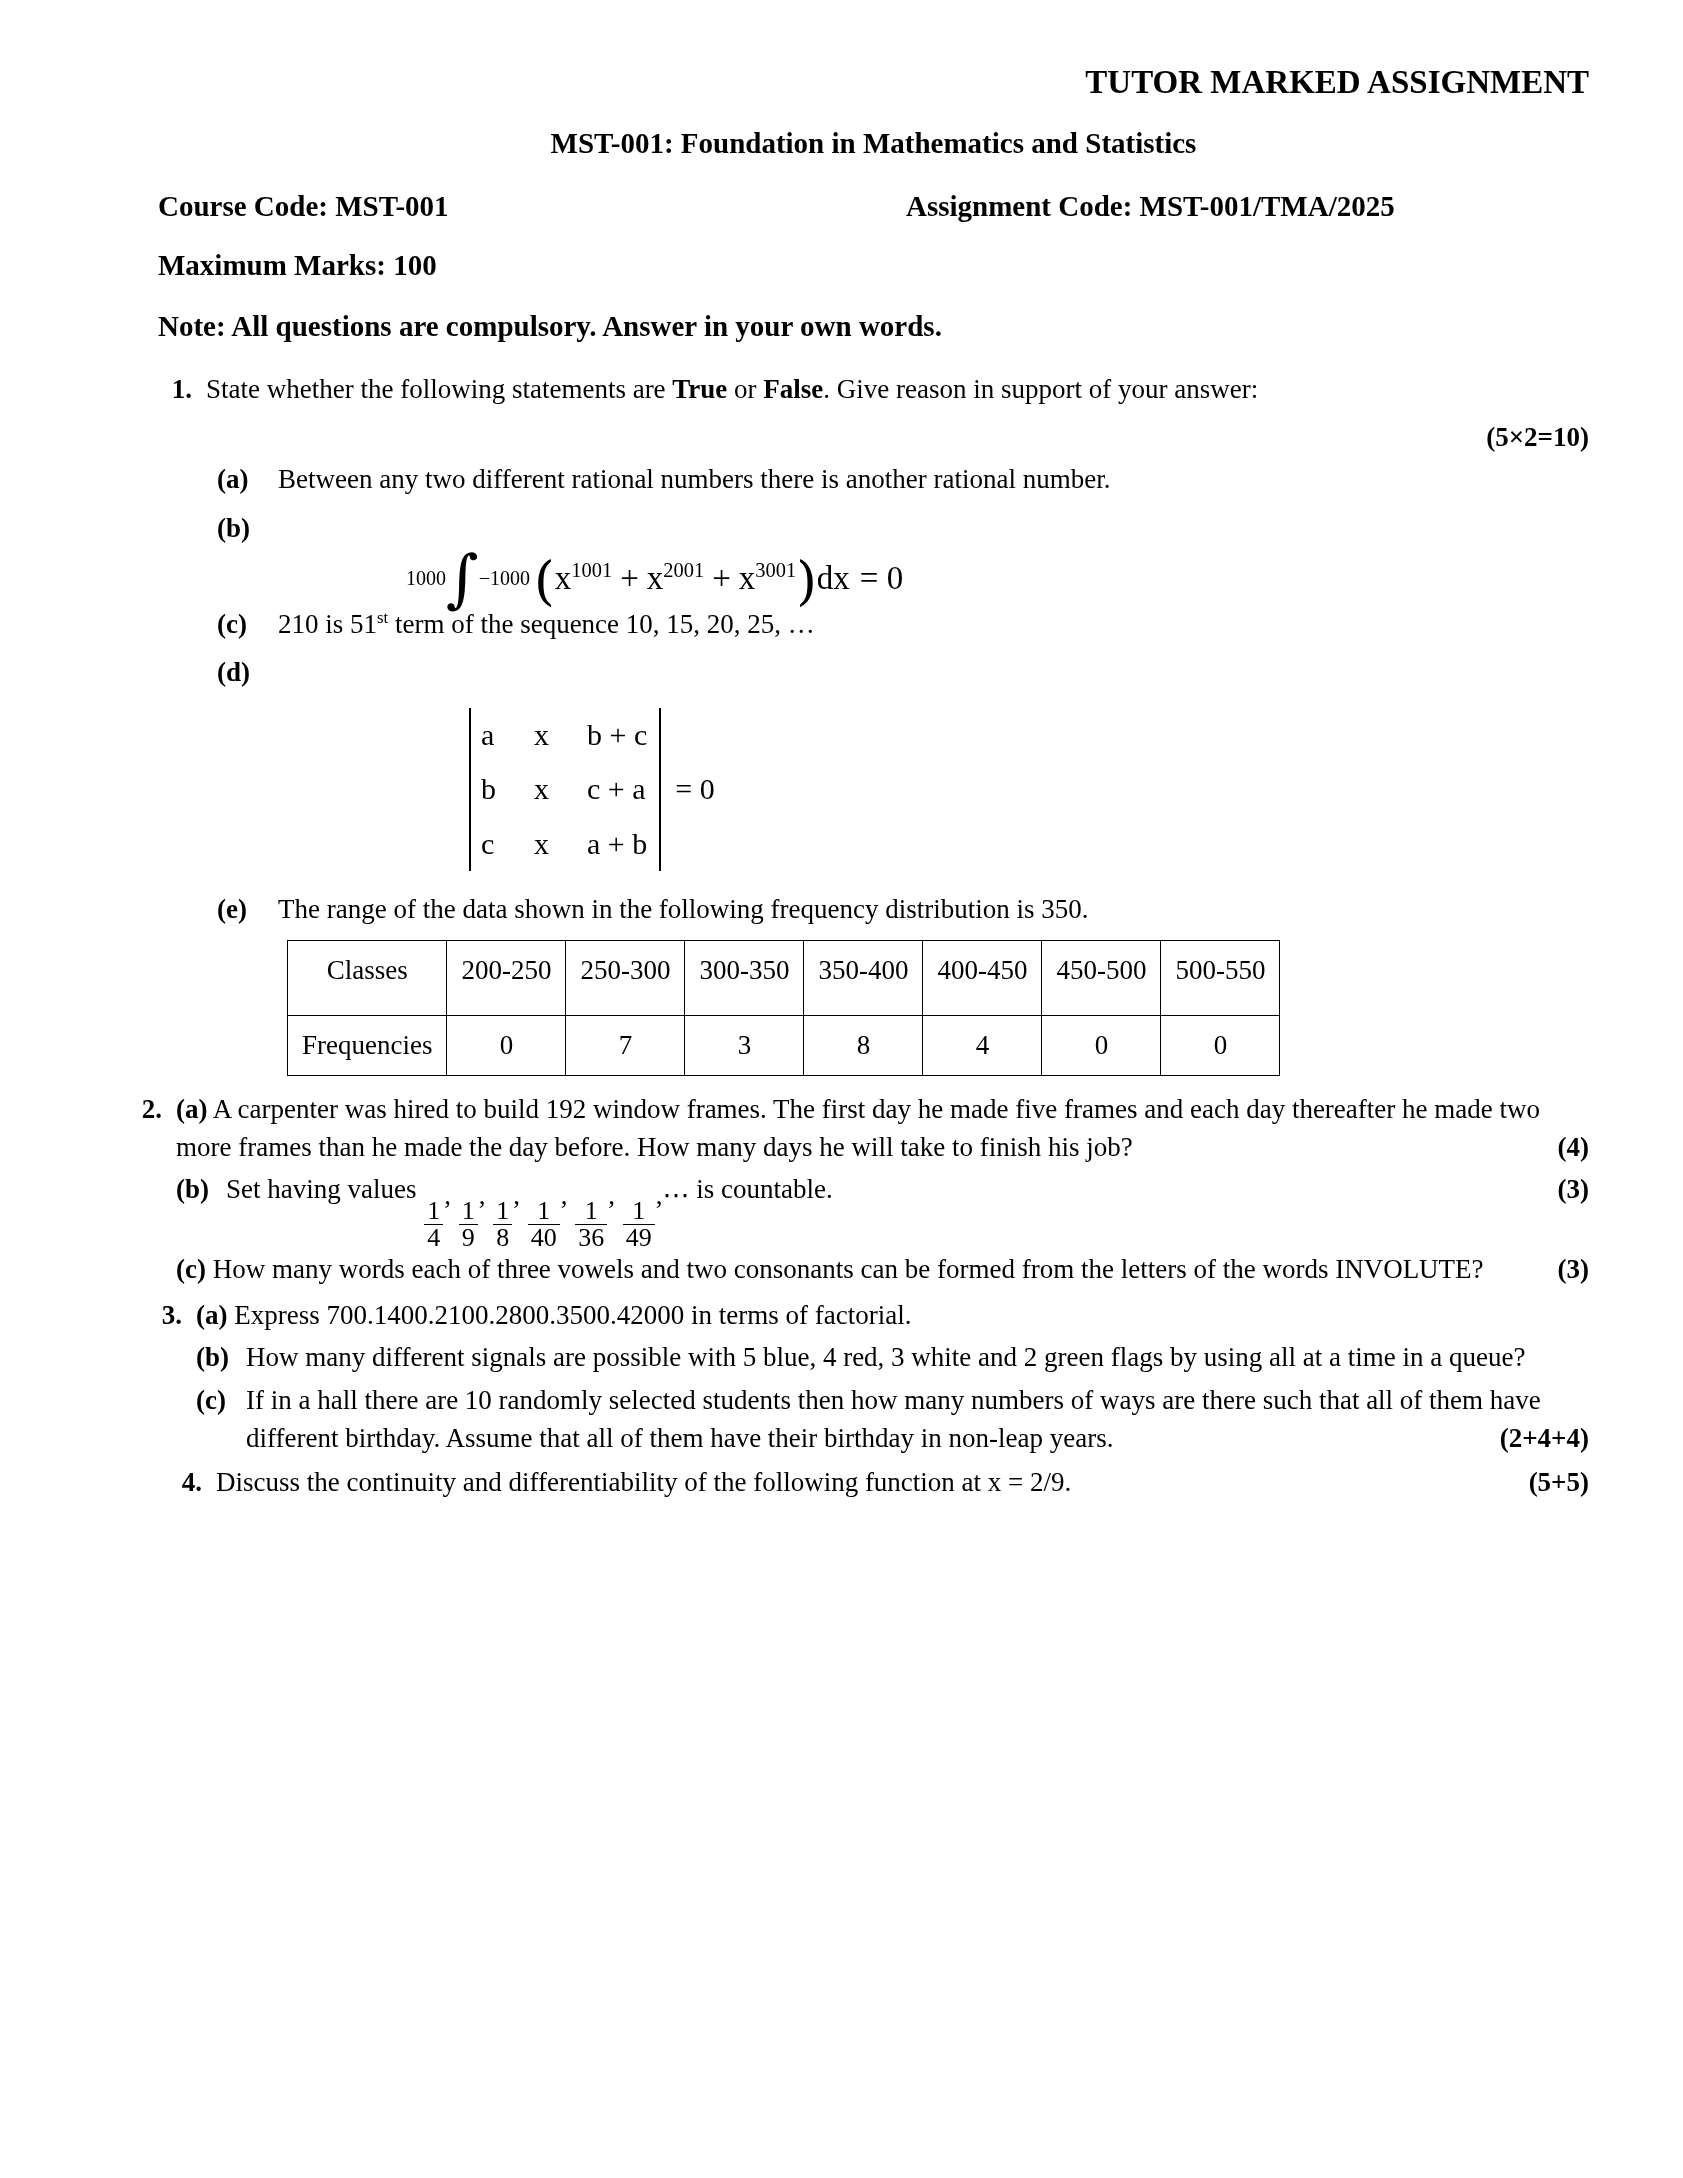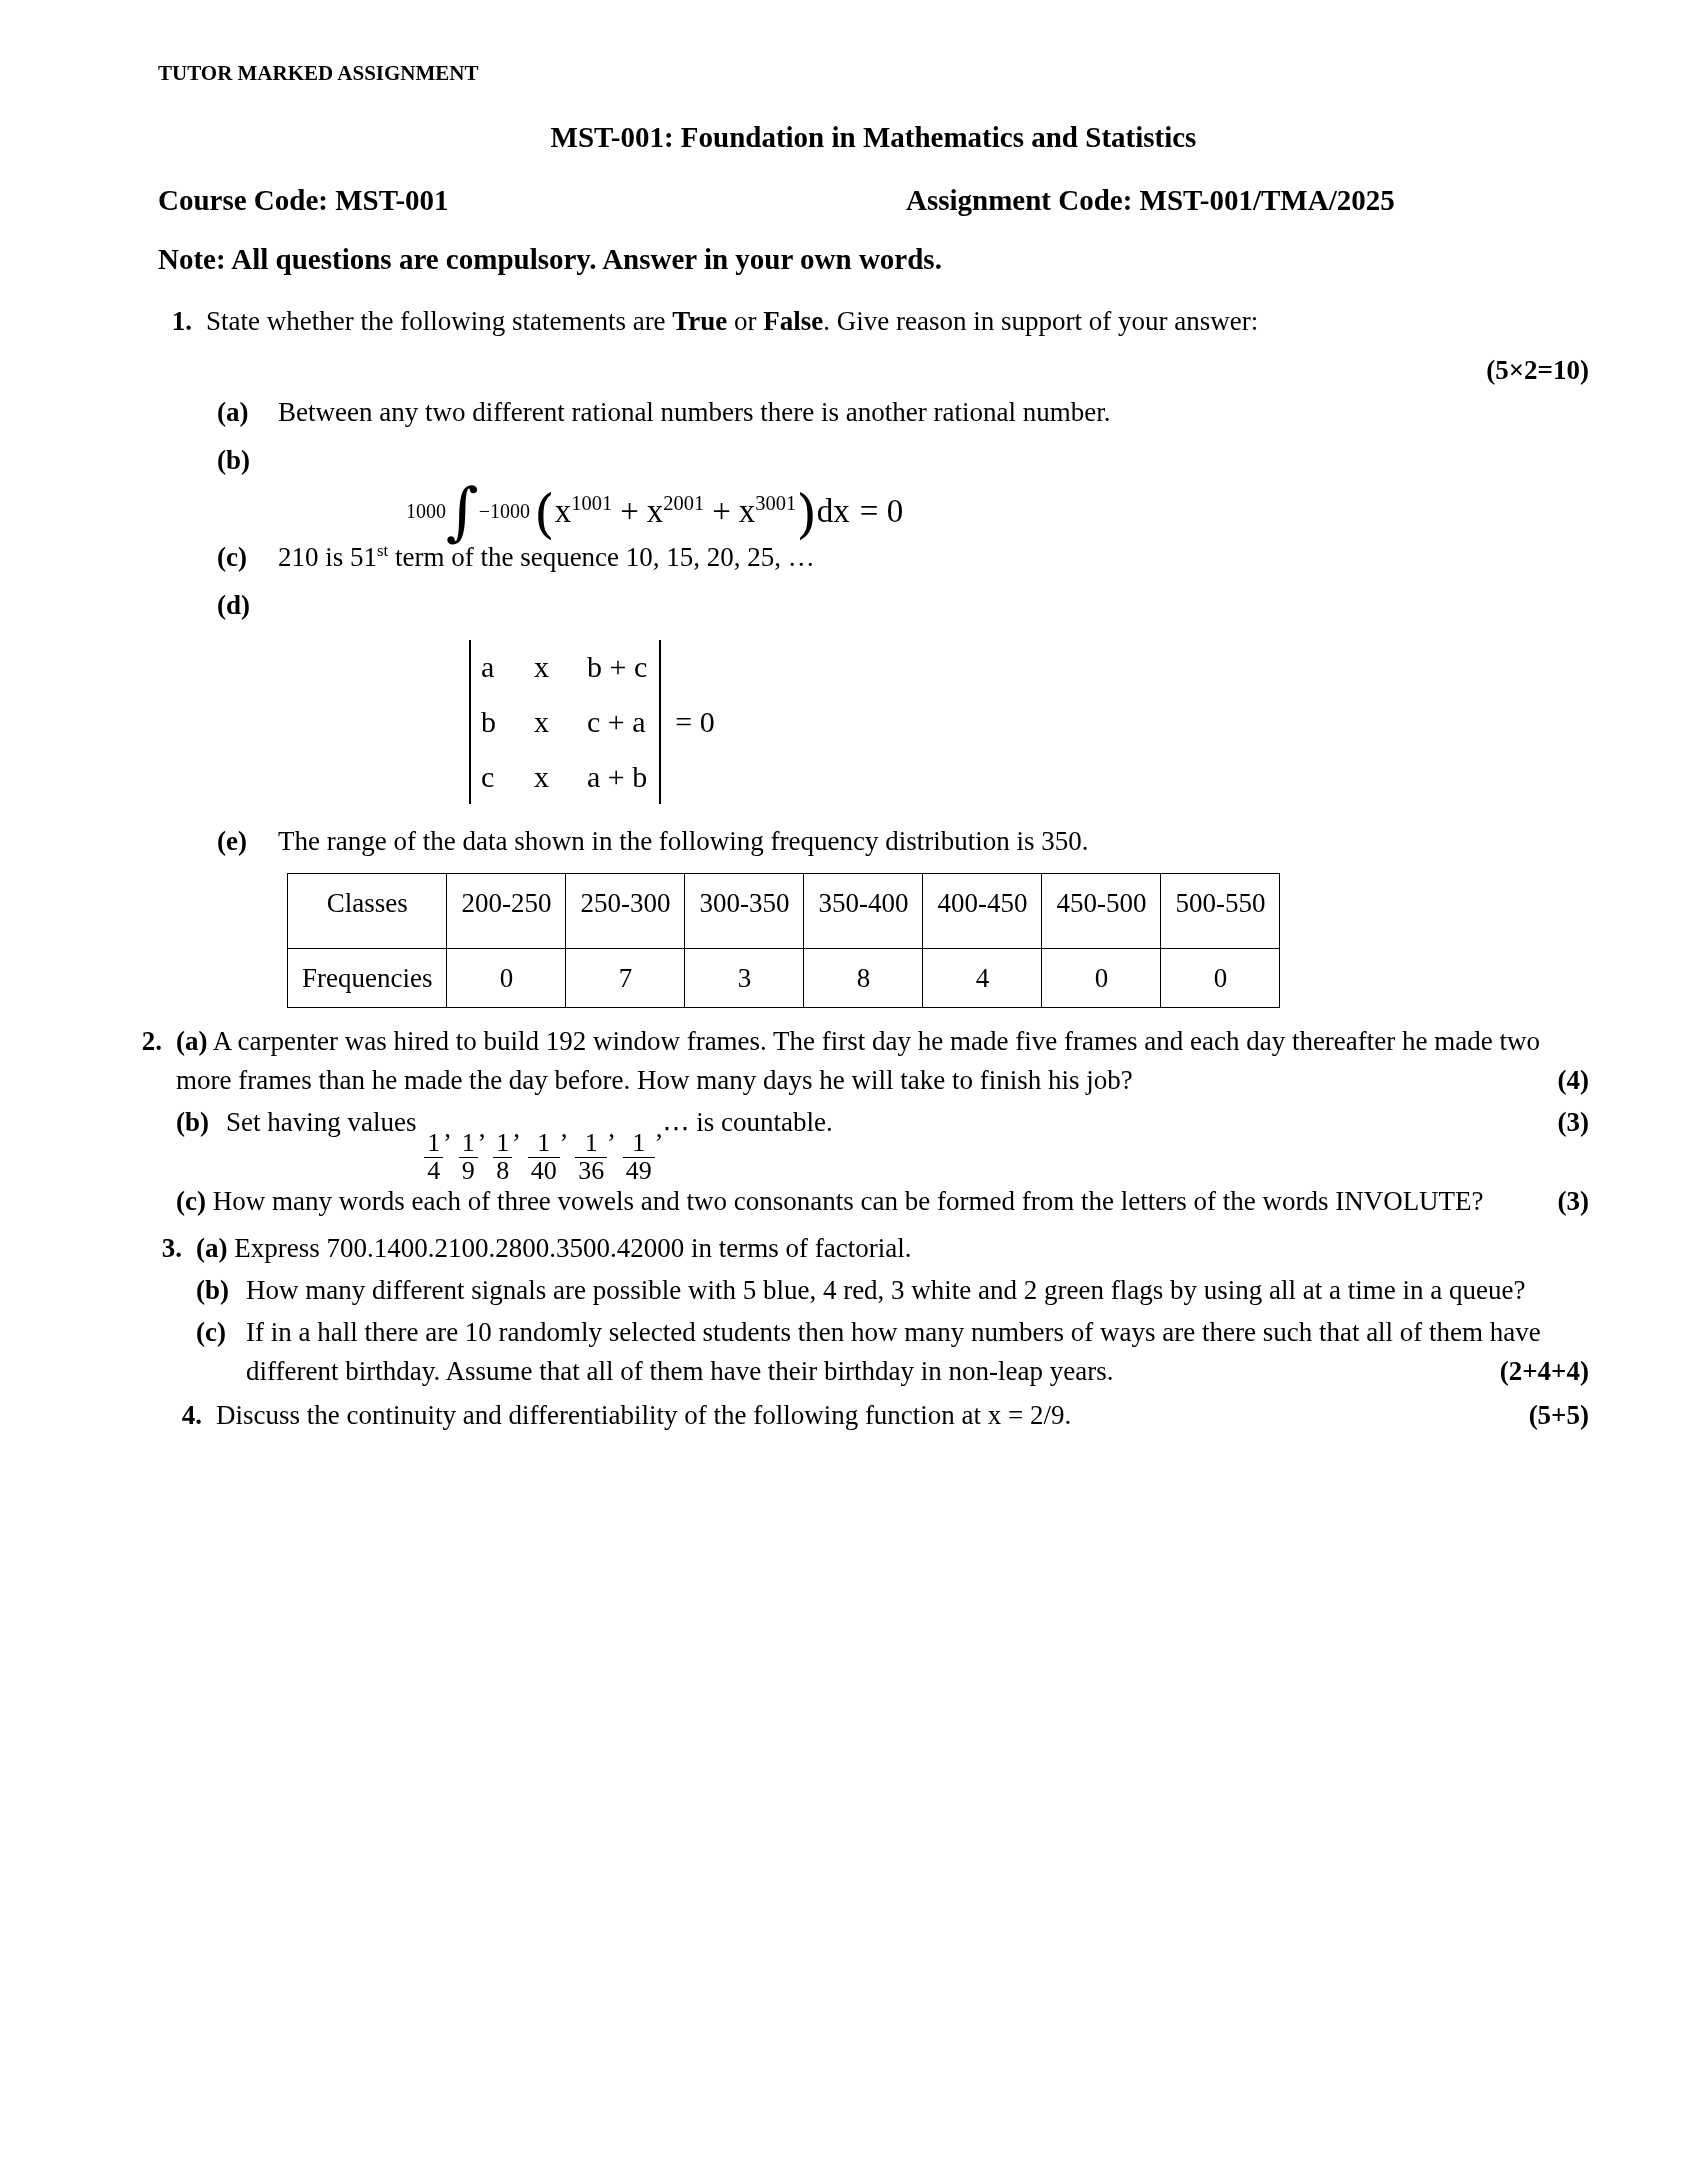--- a/index.html
+++ b/index.html
@@ -19,23 +19,23 @@
   }
   .page {
     padding: 59px 94px 0 158px;
     box-sizing: border-box;
     width: 1683px;
   }
   .bold { font-weight: bold; }
 
   .title1 {
     font-weight: bold;
-    font-size: 21px;
-    text-align: left;
-    margin: 0 0 28px 0;
+    font-size: 33px;
+    text-align: right;
+    margin: 0 0 17px 0;
   }
   .title2 {
     font-weight: bold;
     font-size: 29px;
     text-align: center;
     margin: 0 0 22px 0;
   }
   .coderow {
     display: flex;
     font-weight: bold;
@@ -214,20 +214,21 @@
 <div class="page">
 
   <div class="title1">TUTOR MARKED ASSIGNMENT</div>
   <div class="title2">MST-001: Foundation in Mathematics and Statistics</div>
 
   <div class="coderow">
     <div class="left">Course Code: MST-001</div>
     <div class="right">Assignment Code: MST-001/TMA/2025</div>
   </div>
 
+  <div class="maxmarks">Maximum Marks: 100</div>
   <div class="note">Note: All questions are compulsory. Answer in your own words.</div>
 
   <div class="q">
     <div class="q-num">1.</div>
     <div class="q-body">
       <span>State whether the following statements are </span><span class="bold">True</span><span> or </span><span class="bold">False</span><span>. Give reason in support of your answer:</span>
       <div class="marks-right">(5×2=10)</div>
     </div>
   </div>
 

